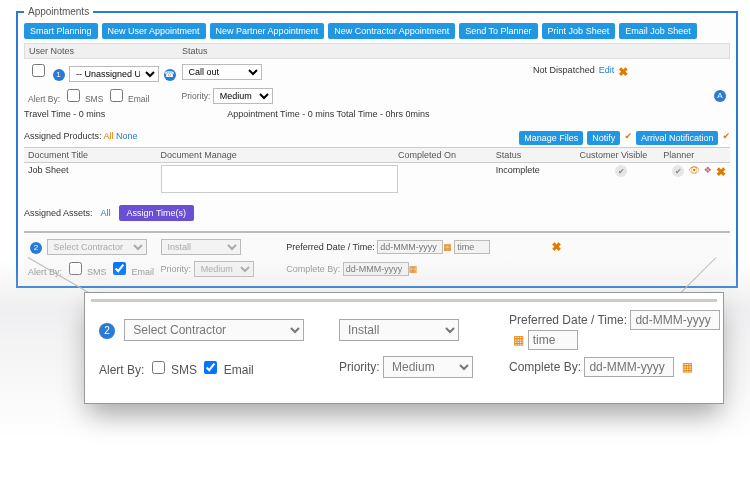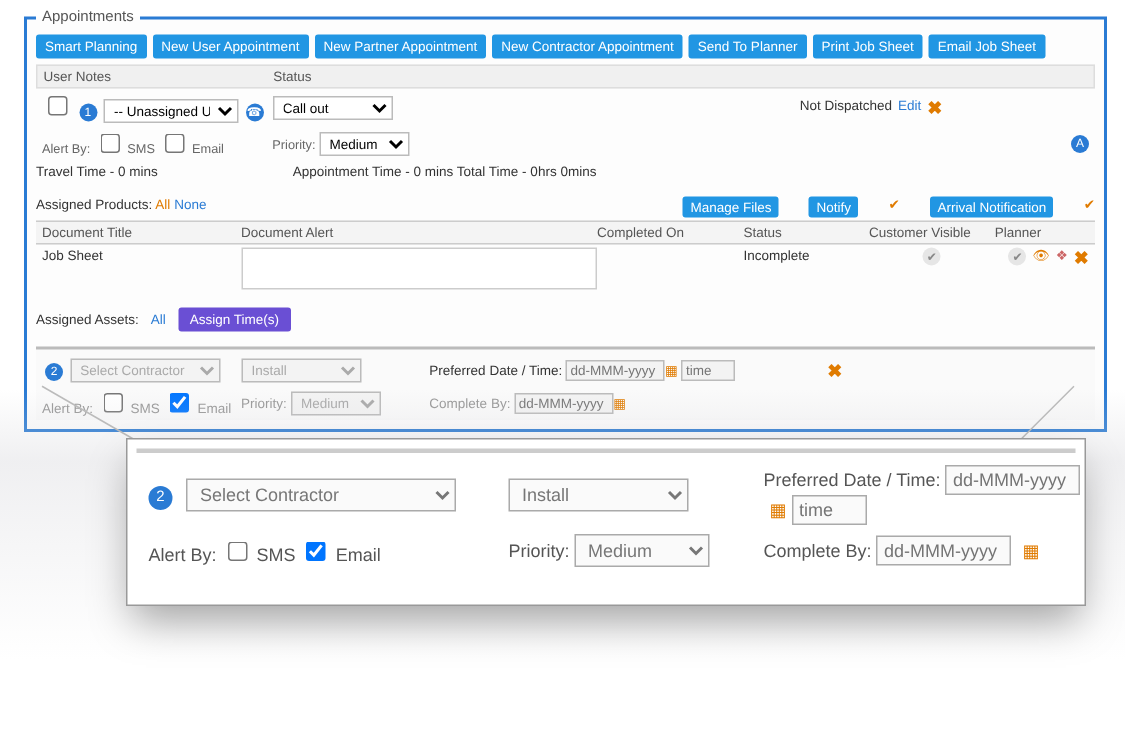--- a/index.html
+++ b/index.html
@@ -9,21 +9,21 @@
 .btn{background:#2196e3;color:#fff;padding:3px 6px;border:none;border-radius:2px;font-size:9px;cursor:pointer}
 .hdr{background:#f0f0f0;border:1px solid #ddd;padding:2px 4px;display:grid;grid-template-columns:22% 18% 28% 18% 14%;font-size:9px;color:#555}
 .row1{display:grid;grid-template-columns:22% 18% 28% 18% 14%;padding:2px 4px;align-items:center}
 .badge{display:inline-flex;width:12px;height:12px;border-radius:50%;background:#2a7bd4;color:#fff;font-size:8px;align-items:center;justify-content:center;margin:0 2px}
 .icon-circ{display:inline-flex;width:12px;height:12px;border-radius:50%;background:#2a7bd4;color:#fff;font-size:8px;align-items:center;justify-content:center;margin-left:2px}
 select,input[type=text]{font-size:9px;border:1px solid #bbb;background:#fff;padding:1px 2px}
 .dim select,.dim input{color:#aaa;background:#f3f3f3}
 .link{color:#2a7bd4;cursor:pointer}
 .status-a{display:inline-flex;width:12px;height:12px;border-radius:50%;background:#2a7bd4;color:#fff;font-size:8px;align-items:center;justify-content:center}
 .subbar{display:flex;justify-content:flex-start;gap:10px;font-size:9px;margin:2px 0}
-.rightbtns{display:flex;gap:20px;justify-content:flex-end;margin:6px 0 2px}
+.rightbtns{display:flex;gap:4px;justify-content:flex-end;margin:6px 0 2px}
 .chip{background:#2196e3;color:#fff;padding:2px 5px;border-radius:2px;font-size:9px}
 .doc-hdr{background:#f4f4f4;border-top:1px solid #ccc;border-bottom:1px solid #ccc;display:grid;grid-template-columns:19% 34% 14% 12% 12% 9%;padding:2px 4px;font-size:9px;color:#555}
 .doc-row{display:grid;grid-template-columns:19% 34% 14% 12% 12% 9%;padding:2px 4px;align-items:flex-start}
 .notes-box{border:1px solid #ccc;height:26px;background:#fff}
 .check-ic{display:inline-flex;width:12px;height:12px;border-radius:50%;background:#e6e6e6;color:#888;align-items:center;justify-content:center;font-size:8px}
 .assets{display:flex;align-items:center;gap:8px;margin:10px 0}
 .purplebtn{background:#6a4fd4;color:#fff;padding:3px 8px;border:none;border-radius:2px;font-size:9px}
 .row2wrap{border-top:2px solid #bbb;margin-top:6px;padding-top:4px;background:#fafafa}
 .row2{display:grid;grid-template-columns:19% 18% 38% 20% 5%;padding:2px 4px;align-items:center}
 .tag-x{color:#e07b00;font-weight:bold;font-size:12px}
@@ -85,41 +85,41 @@
     <span>
       <span>Priority:</span>
       <select style="width:60px"><option>Medium</option></select>
     </span>
     <span></span>
       <span></span>
     <span style="text-align:right"><span class="status-a">A</span></span>
   </div>
   <div class="subbar">
     <span>Travel Time - 0 mins</span>
-    <span style="margin-left:80px">Appointment Time - 0 mins   Total Time - 0hrs 0mins</span>
+    <span style="margin-left:112px">Appointment Time - 0 mins   Total Time - 0hrs 0mins</span>
   </div>
 
   <div style="display:flex;justify-content:space-between;align-items:center;margin-top:6px">
     <span>
       <span>Assigned Products:</span>
       <span class="link" style="color:#e07b00">All</span>
       <span class="link">None</span>
     </span>
     <span class="rightbtns">
       <span class="chip">Manage Files</span>
       <span class="chip">Notify</span>
       <span style="color:#e07b00">✔</span>
       <span class="chip">Arrival Notification</span>
       <span style="color:#e07b00">✔</span>
     </span>
   </div>
 
   <div class="doc-hdr">
     <span>Document Title</span>
-      <span>Document Alert</span>
+      <span>Document Manage</span>
       <span>Completed On</span>
       <span>Status</span>
       <span>Customer Visible</span>
       <span>Planner</span>
   </div>
   <div class="doc-row">
     <span>Job Sheet</span>
     <div class="notes-box"></div>
     <span></span>
     <span>Incomplete</span>

